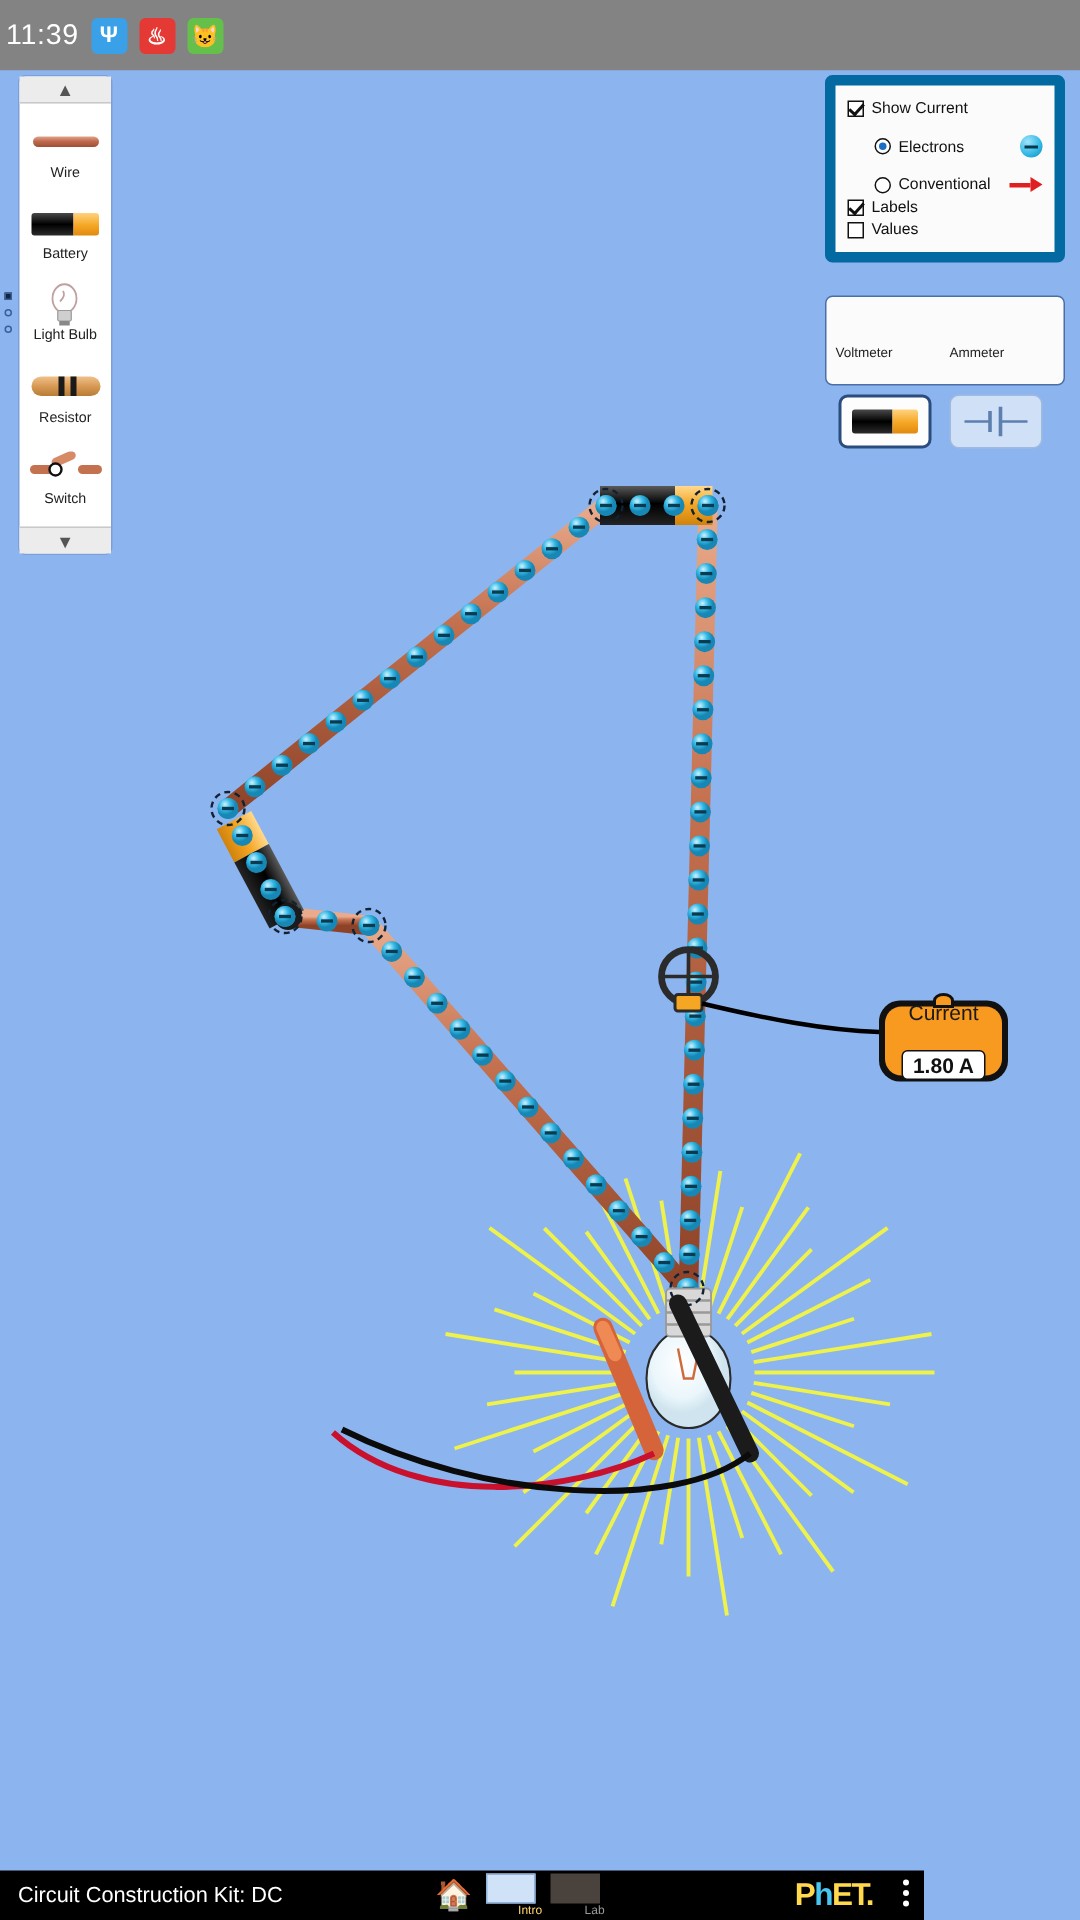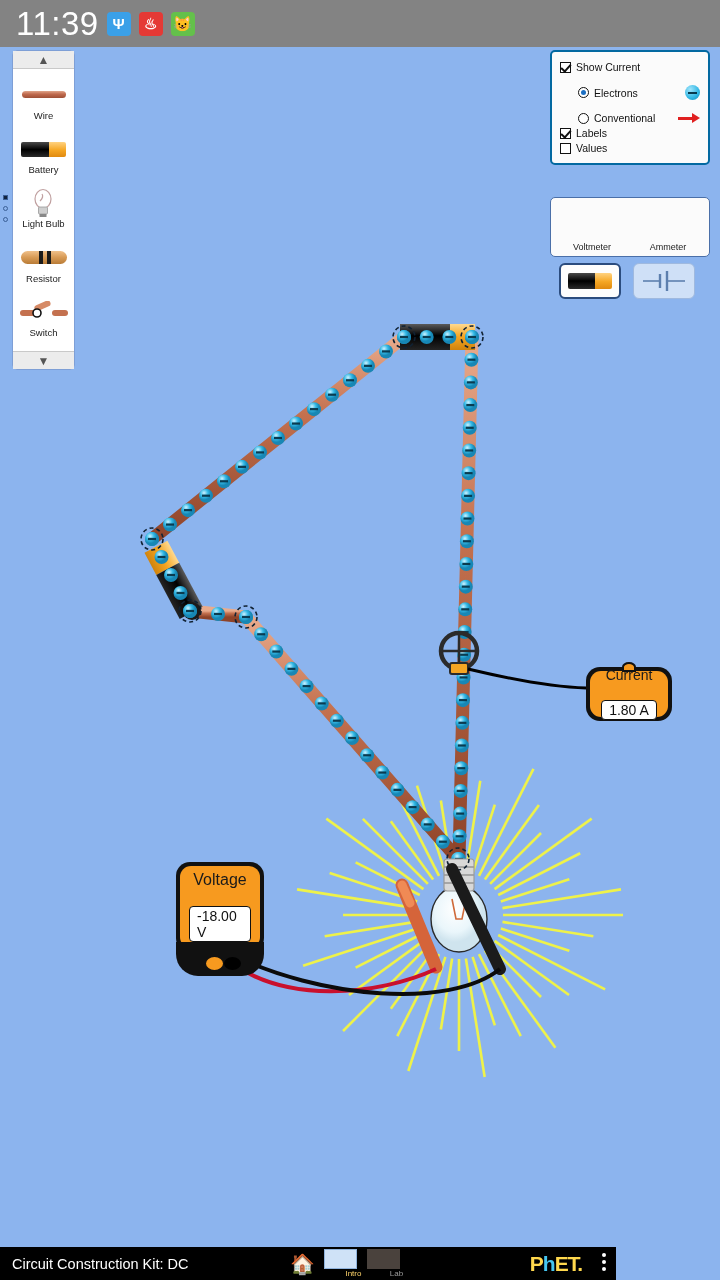--- a/index.html
+++ b/index.html
@@ -7,21 +7,21 @@
   body {
     font-family: "Liberation Sans", sans-serif;
     background:#8cb4ee;
     position:relative;
   }
   
   #statusbar{
     position:absolute; left:0; top:0; width:720px; height:47px;
     background:#838383; display:flex; align-items:center;
   }
-  #clock{ color:#fff; font-size:33px; margin-left:16px; letter-spacing:.5px;}
+  #clock{ color:#fff; font-size:19px; margin-left:4px; letter-spacing:.5px;}
   .sicon{ width:24px;height:24px;border-radius:4px;margin-left:8px;
           display:flex;align-items:center;justify-content:center;
           font-size:15px;color:#fff;font-weight:bold;}
   .sb-right{ margin-left:auto; display:flex; align-items:center; gap:9px; margin-right:12px;}
   .hd{ color:#fff; font-size:23px; }
   .batt{ width:52px;height:22px;border:2px solid #fff;border-radius:6px;
          padding:2px;display:flex;}
   .batt i{ display:block;width:100%;background:#2fd211;border-radius:3px;}
   .bolt{ color:#fff;font-size:20px; }
   
@@ -47,21 +47,21 @@
   .i-batt{ width:46px;height:15px;border-radius:2px;display:flex;}
   .i-batt .k{ width:62%;background:linear-gradient(#4a4a4a,#000 50%,#2b2b2b);border-radius:2px 0 0 2px;}
   .i-batt .o{ width:38%;background:linear-gradient(#ffd280,#f5a623 55%,#e08a10);border-radius:0 2px 2px 0;}
   .i-res{ width:46px;height:13px;border-radius:7px;
      background:linear-gradient(#f0c08a,#d79a55 50%,#b97c37);position:relative;}
   .i-res:before,.i-res:after{content:"";position:absolute;top:0;bottom:0;width:4px;background:#1a1a1a;}
   .i-res:before{left:18px;} .i-res:after{left:26px;}
   
   #currentPanel{
     position:absolute; right:10px; top:3px; width:160px;
-    background:#fbfbfb; border:2px solid #0369a1; border-radius:5px;
+    background:#fbfbfb; border:7px solid #0369a1; border-radius:5px;
     padding:6px 8px; font-size:10.5px; color:#111;
   }
   .row{ display:flex;align-items:center;gap:5px;margin:3px 0;}
   .row.ind{ margin-left:18px;margin-top:12px; }
   .cbx{ width:11px;height:11px;border:1.4px solid #111;background:#fff;
         display:inline-block;position:relative;flex:none;}
   .cbx.on:after{ content:"";position:absolute;left:2px;top:-1px;width:4px;height:8px;
         border:solid #111;border-width:0 2px 2px 0;transform:rotate(42deg);}
   .rbx{ width:11px;height:11px;border:1.4px solid #111;border-radius:50%;background:#fff;
         display:inline-block;position:relative;flex:none;}
@@ -73,40 +73,40 @@
   .e-dot:after{content:"";position:absolute;left:3px;top:6.5px;width:9px;height:2px;background:#08384d;}
   .c-arrow{ margin-left:auto; width:22px;height:10px;position:relative;}
   .c-arrow:before{content:"";position:absolute;left:0;top:3.5px;width:14px;height:3px;background:#e02020;}
   .c-arrow:after{content:"";position:absolute;right:0;top:0;border-left:8px solid #e02020;
      border-top:5px solid transparent;border-bottom:5px solid transparent;}
   
   #metersPanel{
     position:absolute; right:10px; top:150px; width:160px; height:60px;
     background:#fbfbfb; border:1px solid #4a6fa8; border-radius:5px;
   }
-  .meter-slot{ position:absolute;bottom:4px;font-size:9px;color:#222;text-align:center;width:70px;}
+  .meter-slot{ position:absolute;bottom:16px;font-size:9px;color:#222;width:70px;}
   
   .viewbtn{ position:absolute; top:216px; width:62px;height:36px;border-radius:6px;
     display:flex;align-items:center;justify-content:center;}
   #viewLife{ right:99px; background:#fdfdfd;border:2px solid #2b4c7e;}
   #viewSchem{ right:25px; background:#cfe0f7;border:1px solid #9fb9df;}
   .vb-batt{ width:44px;height:16px;border-radius:2px;display:flex;}
   .vb-batt .k{width:62%;background:linear-gradient(#4a4a4a,#000 50%,#2b2b2b);border-radius:2px 0 0 2px;}
   .vb-batt .o{width:38%;background:linear-gradient(#ffd280,#f5a623 55%,#e08a10);border-radius:0 2px 2px 0;}
   
   #cdots{ position:absolute;left:3px;top:148px;display:flex;flex-direction:column;gap:6px;}
   #cdots i{width:5px;height:5px;border:1px solid #3a5f96;border-radius:50%;display:block;}
   #cdots i.on{background:#11233f;border-radius:0;}
   
   .readout{ position:absolute; background:#111; border-radius:14px; padding:4px;}
   .readout .face{ background:#f79a1f;border-radius:11px;padding:5px 9px 7px;
      display:flex;flex-direction:column;align-items:center;gap:15px;}
   .readout .ttl{ font-size:16px;color:#1a1a1a; }
   .readout .val{ margin-top:2px;background:#fff;border:1.5px solid #111;border-radius:4px;
-     font-size:14px;padding:1px 7px;color:#111;}
+     font-size:14px;padding:1px 7px;color:#111;font-weight:bold;}
   #voltMeter{ left:176px; top:815px; width:88px;}
   #voltMeter .face{ height:82px; justify-content:center;}
   #voltMeter .body-bot{ position:absolute;left:0;bottom:-24px;width:88px;height:34px;
      background:#111;border-radius:0 0 22px 22px;}
   .vm-port{ position:absolute;width:17px;height:13px;border-radius:50%;background:#000;z-index:3;}
   #ampMeter{ left:586px; top:620px; width:86px;}
   #ampMeter .face{height:46px;justify-content:center;}
   #ampMeter .ttl{font-size:14px;}
   .am-knob{position:absolute;left:50%;margin-left:-7px;top:-5px;width:14px;height:10px;
      background:#f79a1f;border-radius:50% 50% 0 0;border:2px solid #111;}
@@ -447,29 +447,20 @@
   </div>
   <div class="viewbtn" id="viewSchem">
     <svg width="46" height="20" viewBox="0 0 46 20">
       <line x1="2" y1="10" x2="19" y2="10" stroke="#5d7fae" stroke-width="1.6"></line>
       <line x1="19" y1="3" x2="19" y2="17" stroke="#5d7fae" stroke-width="2.4"></line>
       <line x1="26" y1="0" x2="26" y2="20" stroke="#5d7fae" stroke-width="2.4"></line>
       <line x1="26" y1="10" x2="44" y2="10" stroke="#5d7fae" stroke-width="1.6"></line>
     </svg>
   </div>
 
-  <div class="readout" id="voltMeter">
-    <div class="body-bot"></div>
-    <div class="vm-port" style="left:30px;bottom:-18px;background:#f79a1f;"></div>
-    <div class="vm-port" style="left:48px;bottom:-18px;"></div>
-    <div class="face">
-      <div class="ttl">Voltage</div>
-      <div class="val">-18.00 V</div>
-    </div>
-  </div>
 
   <div class="readout" id="ampMeter">
     <div class="am-knob"></div>
     <div class="face">
       <div class="ttl">Current</div>
       <div class="val">1.80 A</div>
     </div>
   </div>
 
 

